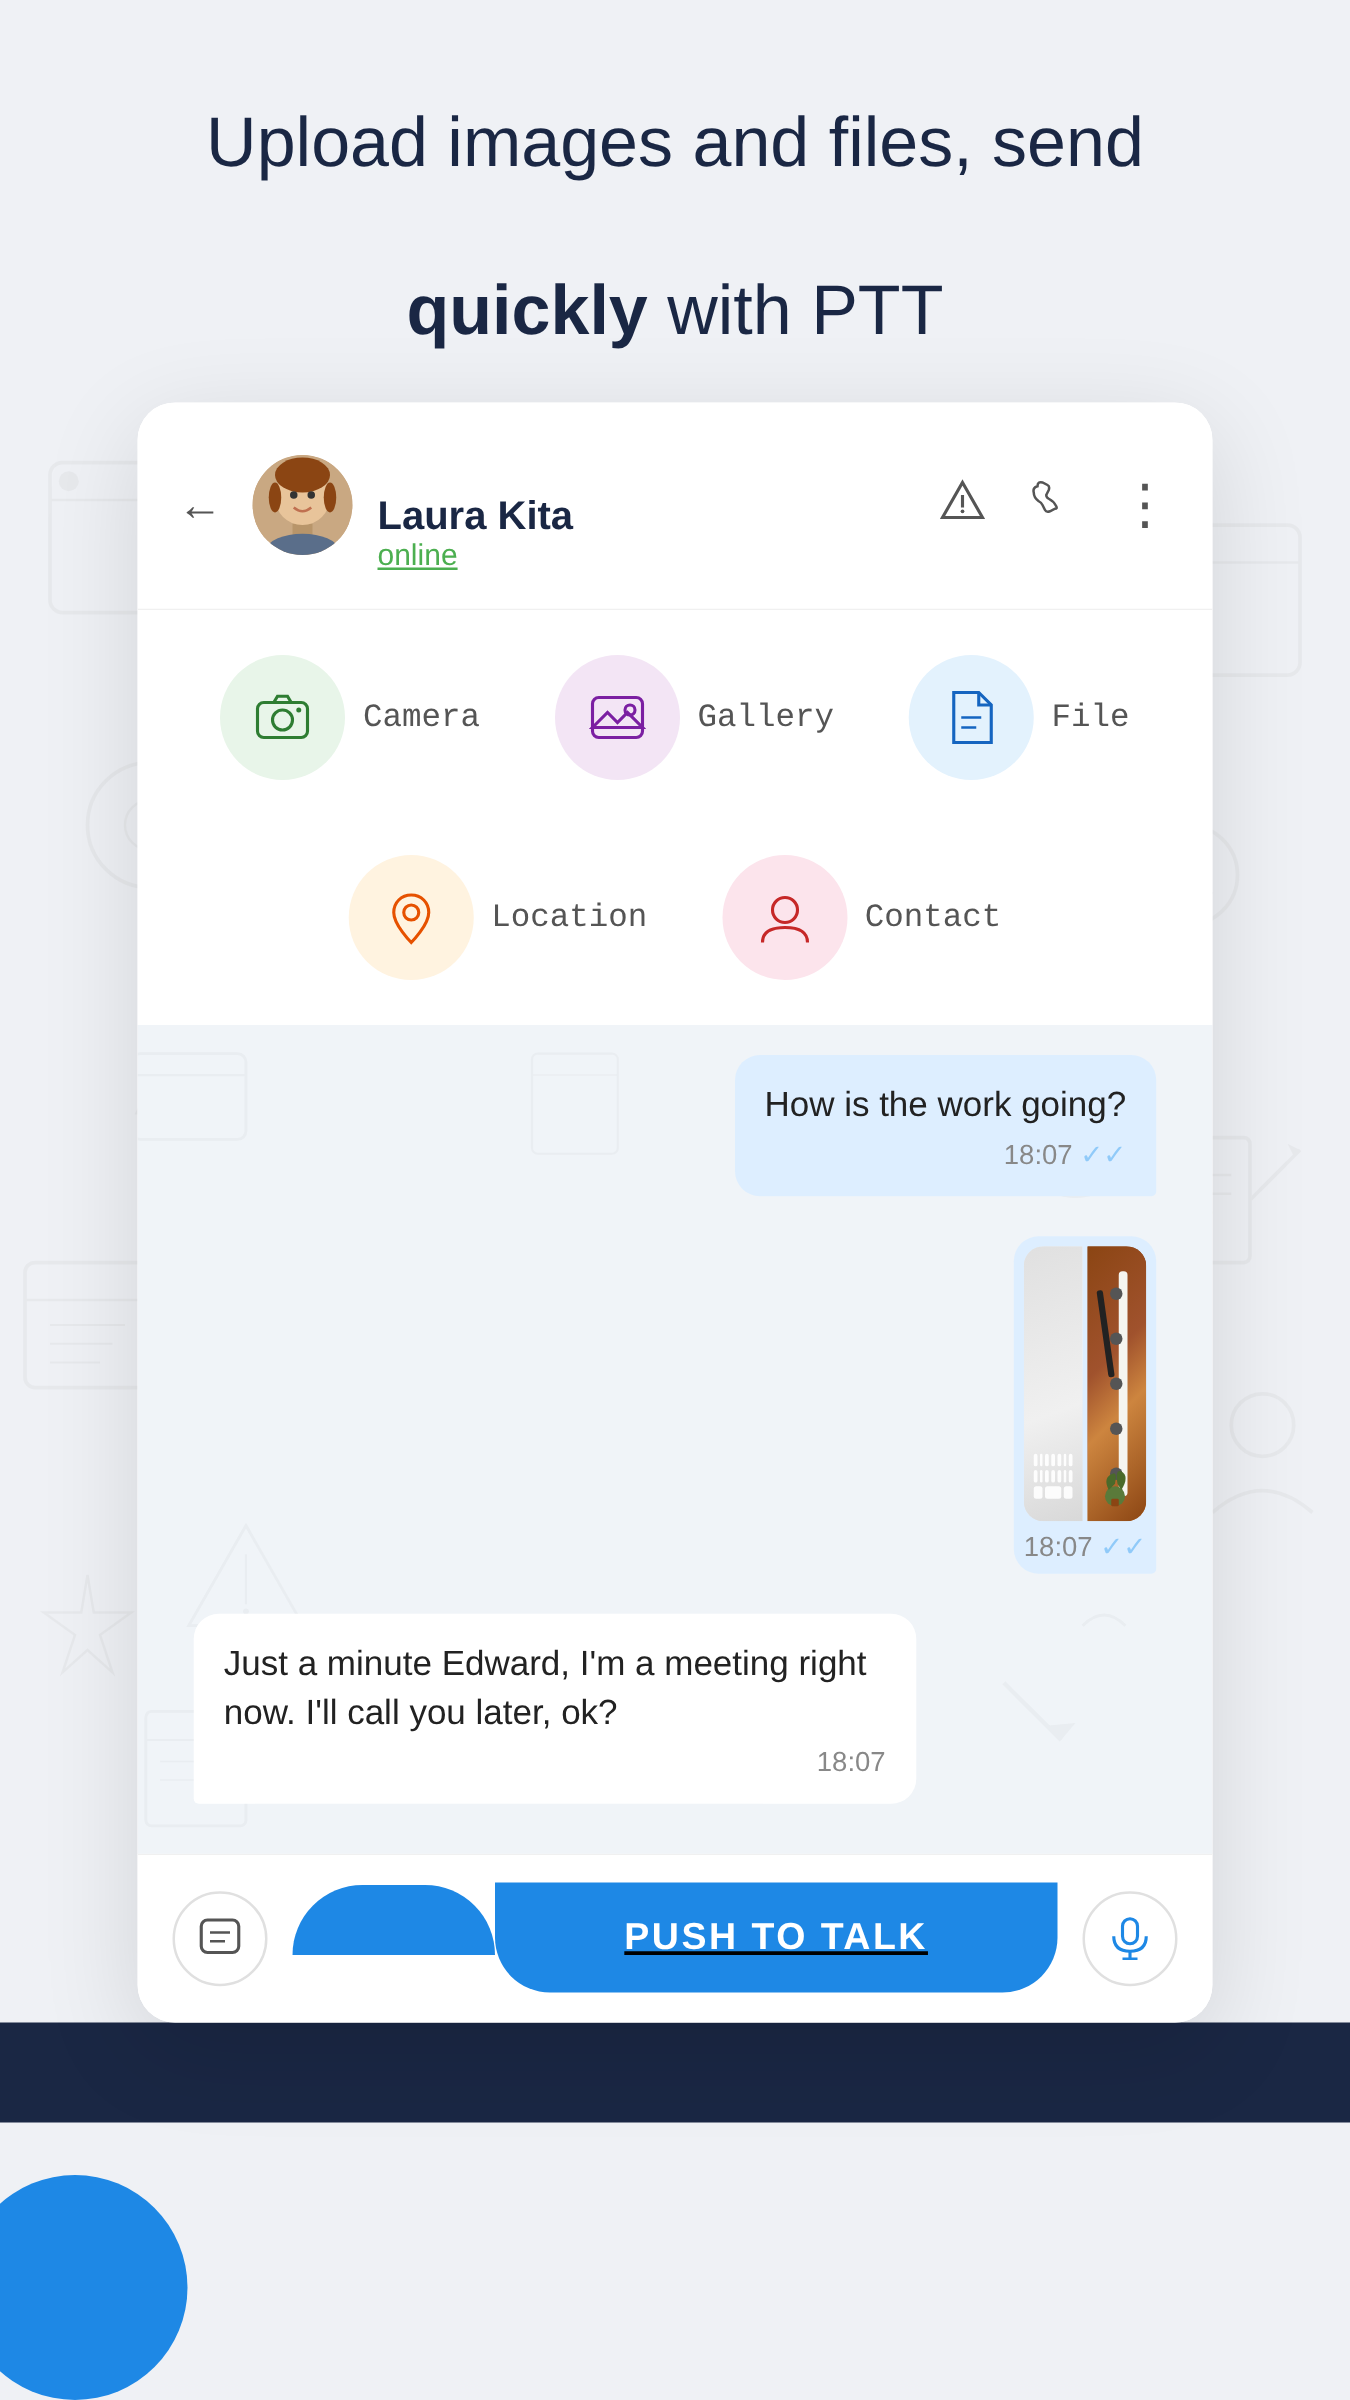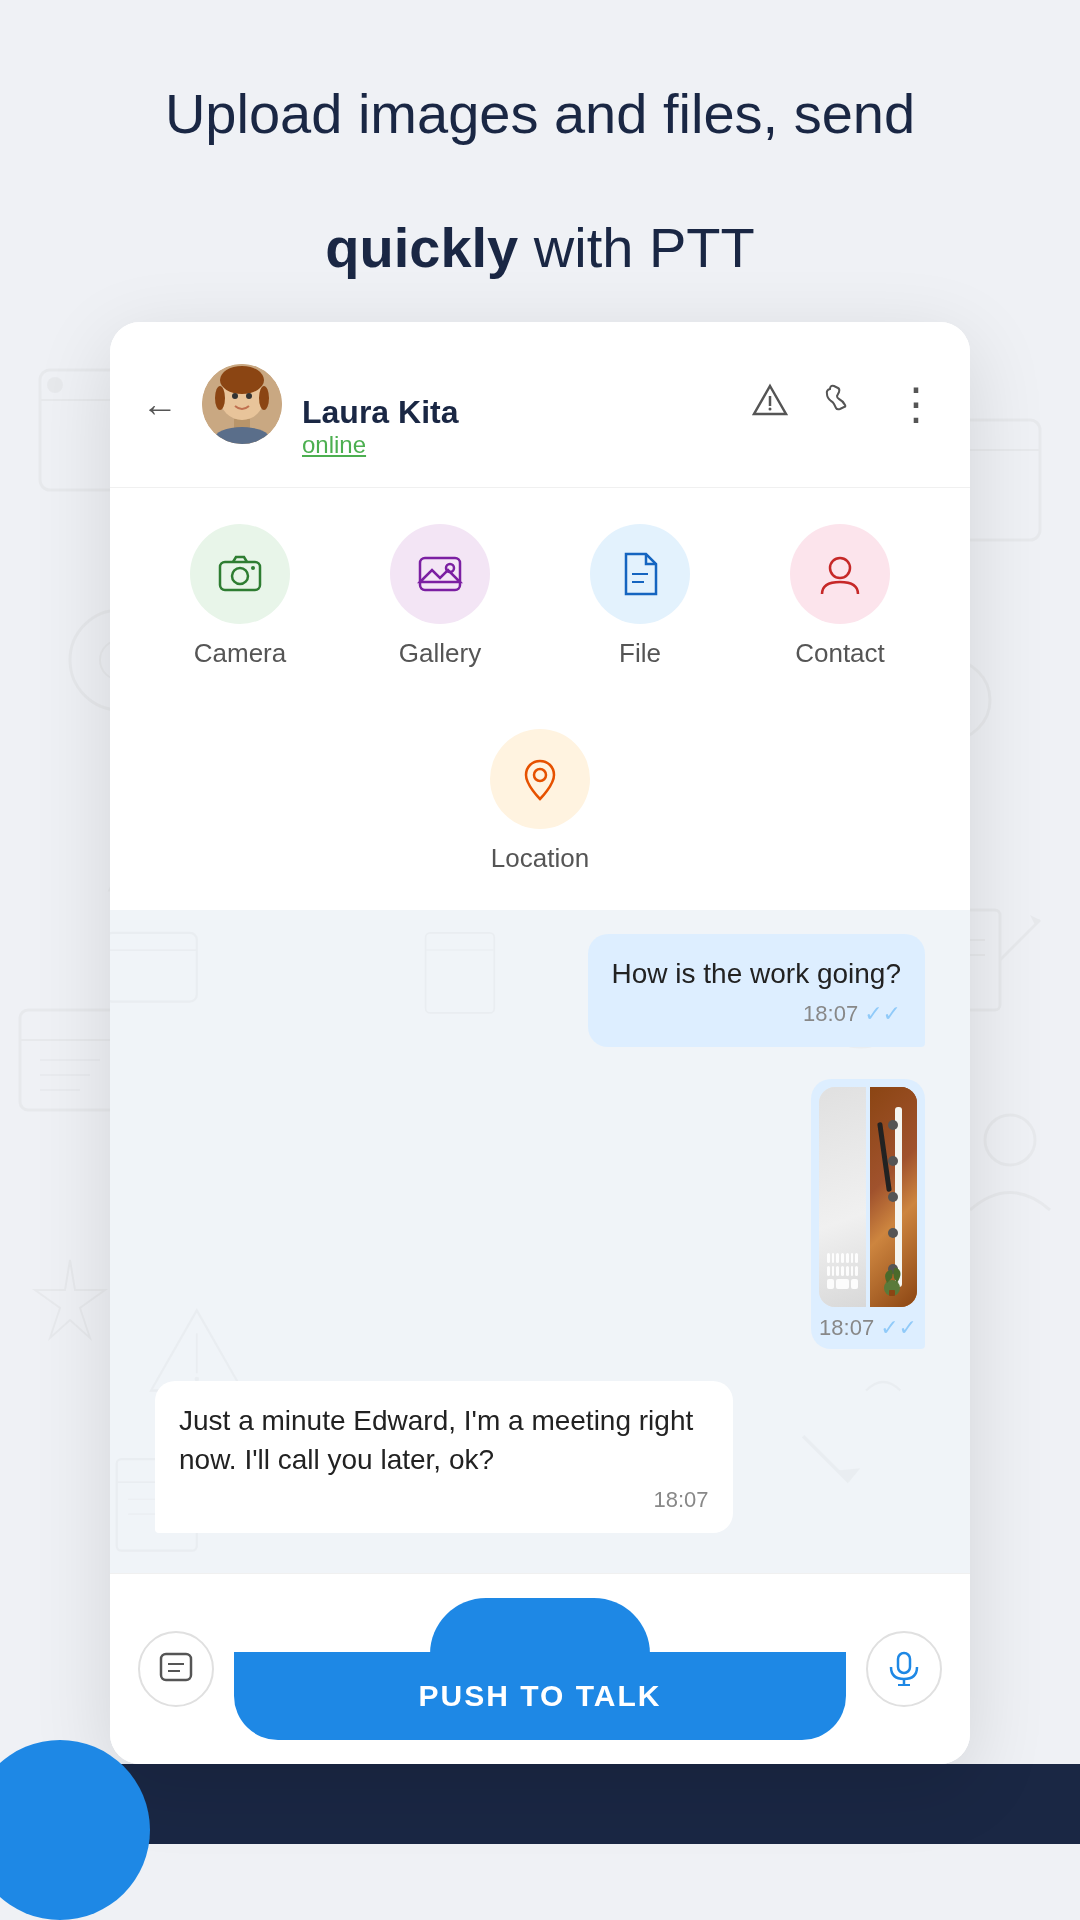--- a/index.html
+++ b/index.html
@@ -114,25 +114,26 @@
     .attach-menu {
       background: white;
       padding: 36px 20px 36px 20px;
       display: flex;
       justify-content: center;
       gap: 60px;
       flex-wrap: wrap;
     }
     .attach-item {
       display: flex;
-      flex-direction: column;
+      flex-direction: row;
       align-items: center;
       gap: 14px;
       cursor: pointer;
       min-width: 140px;
+      font-family: Liberation Mono, monospace;
     }
     .attach-icon-circle {
       width: 100px;
       height: 100px;
       border-radius: 50%;
       display: flex;
       align-items: center;
       justify-content: center;
       font-size: 42px;
     }
@@ -447,36 +448,36 @@
             <svg width="48" height="48" viewBox="0 0 48 48">
               <path d="M10,4 L30,4 L40,14 L40,44 L10,44 Z" fill="none" stroke="#1565c0" stroke-width="2.5"></path>
               <path d="M30,4 L30,14 L40,14" fill="none" stroke="#1565c0" stroke-width="2.5"></path>
               <line x1="16" y1="24" x2="32" y2="24" stroke="#1565c0" stroke-width="2"></line>
               <line x1="16" y1="32" x2="28" y2="32" stroke="#1565c0" stroke-width="2"></line>
             </svg>
           </div>
           <span class="attach-label">File</span>
         </div>
         <div class="attach-item">
+          <div class="attach-icon-circle orange">
+            <svg width="48" height="48" viewBox="0 0 48 48">
+              <path d="M24,6 C16,6 10,12 10,20 C10,30 24,44 24,44 C24,44 38,30 38,20 C38,12 32,6 24,6Z" fill="none" stroke="#e65100" stroke-width="2.5"></path>
+              <circle cx="24" cy="20" r="6" fill="none" stroke="#e65100" stroke-width="2.5"></circle>
+            </svg>
+          </div>
+          <span class="attach-label">Location</span>
+        </div>
+        <div class="attach-item">
           <div class="attach-icon-circle pink">
             <svg width="48" height="48" viewBox="0 0 48 48">
               <circle cx="24" cy="18" r="10" fill="none" stroke="#c62828" stroke-width="2.5"></circle>
               <path d="M6,44 Q6,32 24,32 Q42,32 42,44" fill="none" stroke="#c62828" stroke-width="2.5"></path>
             </svg>
           </div>
           <span class="attach-label">Contact</span>
-        </div>
-        <div class="attach-item">
-          <div class="attach-icon-circle orange">
-            <svg width="48" height="48" viewBox="0 0 48 48">
-              <path d="M24,6 C16,6 10,12 10,20 C10,30 24,44 24,44 C24,44 38,30 38,20 C38,12 32,6 24,6Z" fill="none" stroke="#e65100" stroke-width="2.5"></path>
-              <circle cx="24" cy="20" r="6" fill="none" stroke="#e65100" stroke-width="2.5"></circle>
-            </svg>
-          </div>
-          <span class="attach-label">Location</span>
         </div>
       </div>
 
       <div class="messages-area">
 
         <div class="msg-bg-decor">
           <svg width="100%" height="100%" viewBox="0 0 800 580" preserveAspectRatio="xMidYMid slice">
             <rect x="20" y="20" width="80" height="60" rx="6" fill="none" stroke="#888" stroke-width="2"></rect>
             <line x1="20" y1="35" x2="100" y2="35" stroke="#888" stroke-width="1.5"></line>
             <circle cx="680" cy="80" r="40" fill="none" stroke="#888" stroke-width="2"></circle>
@@ -597,21 +598,21 @@
       <div class="chat-input-bar">
         <div class="msg-compose-btn">
           <svg width="36" height="36" viewBox="0 0 36 36">
             <rect x="3" y="3" width="30" height="26" rx="5" fill="none" stroke="#555" stroke-width="2.5"></rect>
             <path d="M3,29 L8,24 L3,29Z" fill="#555"></path>
             <line x1="10" y1="13" x2="26" y2="13" stroke="#555" stroke-width="2"></line>
             <line x1="10" y1="20" x2="22" y2="20" stroke="#555" stroke-width="2"></line>
           </svg>
         </div>
 
-        <div style="flex:1; display:flex; flex-direction:column; align-items:center; position:relative;">
+        <div style="flex:1; display:flex; align-items:flex-start; position:relative;text-decoration:underline;">
 
           <div style="width:220px; height:56px; background:#1e88e5; border-radius:110px 110px 0 0; position:relative; z-index:2;"></div>
 
           <div class="ptt-full" style="width:100%; border-radius:0 0 44px 44px;">
             <span>PUSH TO TALK</span>
           </div>
         </div>
 
         <div class="mic-btn">
           <svg width="36" height="36" viewBox="0 0 36 36">

